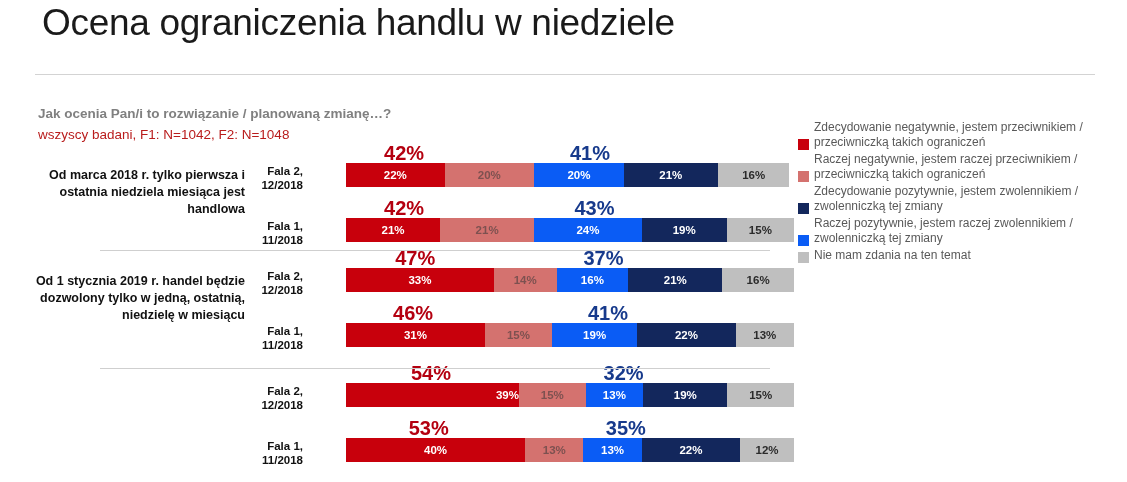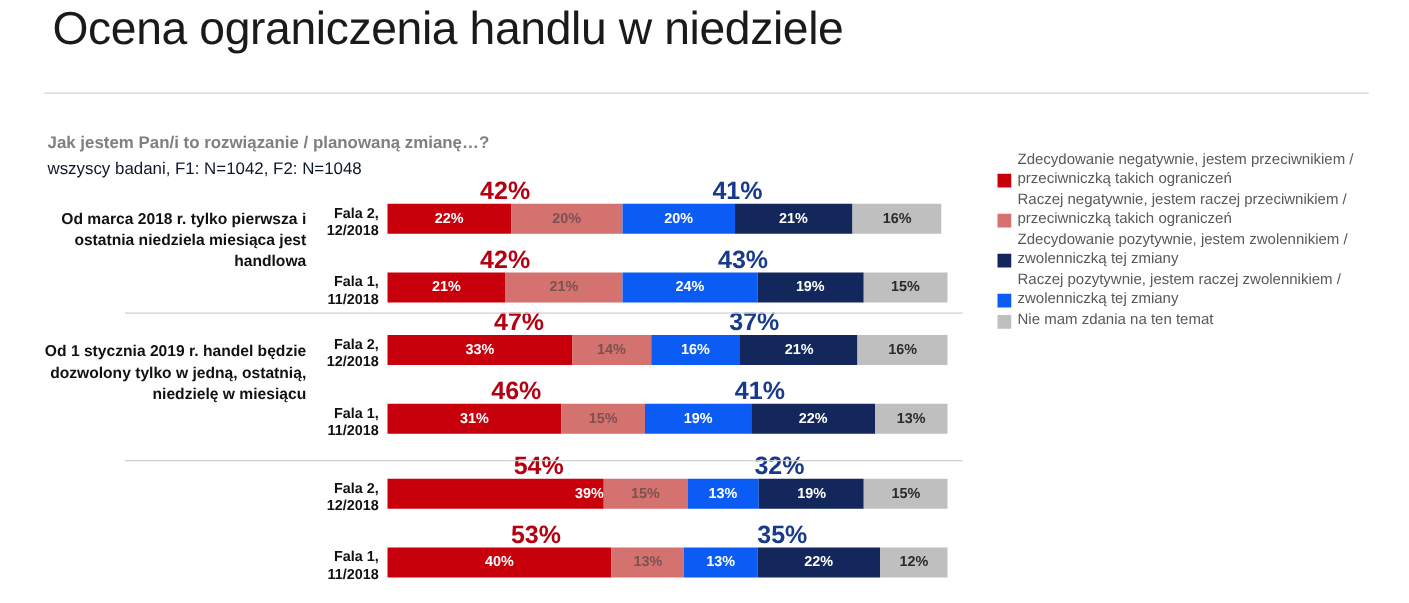--- a/index.html
+++ b/index.html
@@ -21,21 +21,21 @@
     width: 1060px; height: 1px; background: #d3d3d3;
   }
 
   .q-line {
     position: absolute; left: 38px; top: 106px;
     font-size: 13.5px; font-weight: bold; color: #808080;
     white-space: nowrap;
   }
   .q-sub {
     position: absolute; left: 38px; top: 127px;
-    font-size: 13.5px; font-weight: normal; color: #0f172a;
+    font-size: 13.5px; font-weight: normal; color: #b91c1c;
     white-space: nowrap;
   }
 
   
   .chart { position: absolute; left: 0; top: 0; width: 785px; height: 482px; }
 
   .group-rule {
     position: absolute; left: 100px; width: 670px;
     height: 1px; background: #cfcfcf;
   }
@@ -45,21 +45,21 @@
     text-align: right; font-size: 12.5px; font-weight: bold;
     color: #111; line-height: 17px;
   }
 
   .wave-label {
     position: absolute; width: 62px; right: 0;
     text-align: right; font-size: 11.5px; font-weight: bold;
     color: #111; line-height: 14px;
   }
 
-  .barrow { position: absolute; height: 24px; display: flex; }
+  .barrow { position: absolute; height: 24px; display: flex; margin-left: 36px; }
   .seg {
     height: 24px; display: flex; align-items: center;
     justify-content: center; font-size: 11.5px; font-weight: bold;
     overflow: hidden; white-space: nowrap;
   }
   .seg.s0 { background: #c8000c; color: #fff; }
   .seg.s1 { background: #d4726f; color: #7d5150; }
   .seg.s2 { background: #0a5cf5; color: #fff; }
   .seg.s3 { background: #13275c; color: #fff; }
   .seg.s4 { background: #bfbfbf; color: #2b2b2b; }
@@ -91,21 +91,21 @@
   }
 </style>
 </head>
 <body>
 
 <div id="page">
 
   <div class="title">Ocena ograniczenia handlu w niedziele</div>
   <div class="top-rule"></div>
 
-  <div class="q-line">Jak jestem Pan/i to rozwiązanie / planowaną zmianę…?</div>
+  <div class="q-line">Jak ocenia Pan/i to rozwiązanie / planowaną zmianę…?</div>
   <div class="q-sub">wszyscy badani, F1: N=1042, F2: N=1048</div>
 
   <div class="chart" id="chart">
       <div class="cat-label" style="right: 540px; top: 166.5px;">Od marca 2018 r. tylko pierwsza i ostatnia niedziela miesiąca jest handlowa</div>
       <div class="wave-label" style="right: 482px; top: 164px;">
         <div>Fala 2,</div>
         <div>12/2018</div>
       </div>
       <div class="barrow" style="left: 310px; top: 163px; width: 448px;">
         <div class="seg s0" style="width: 98.56px;">

